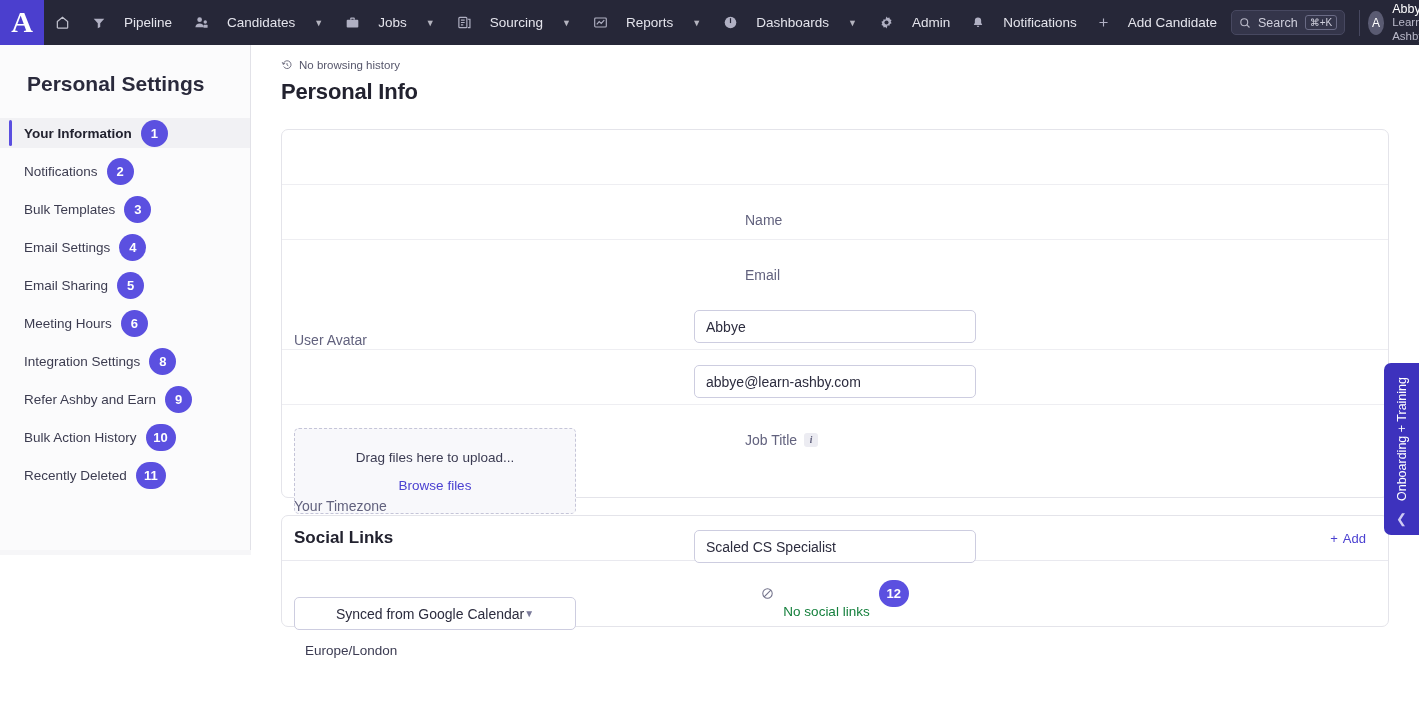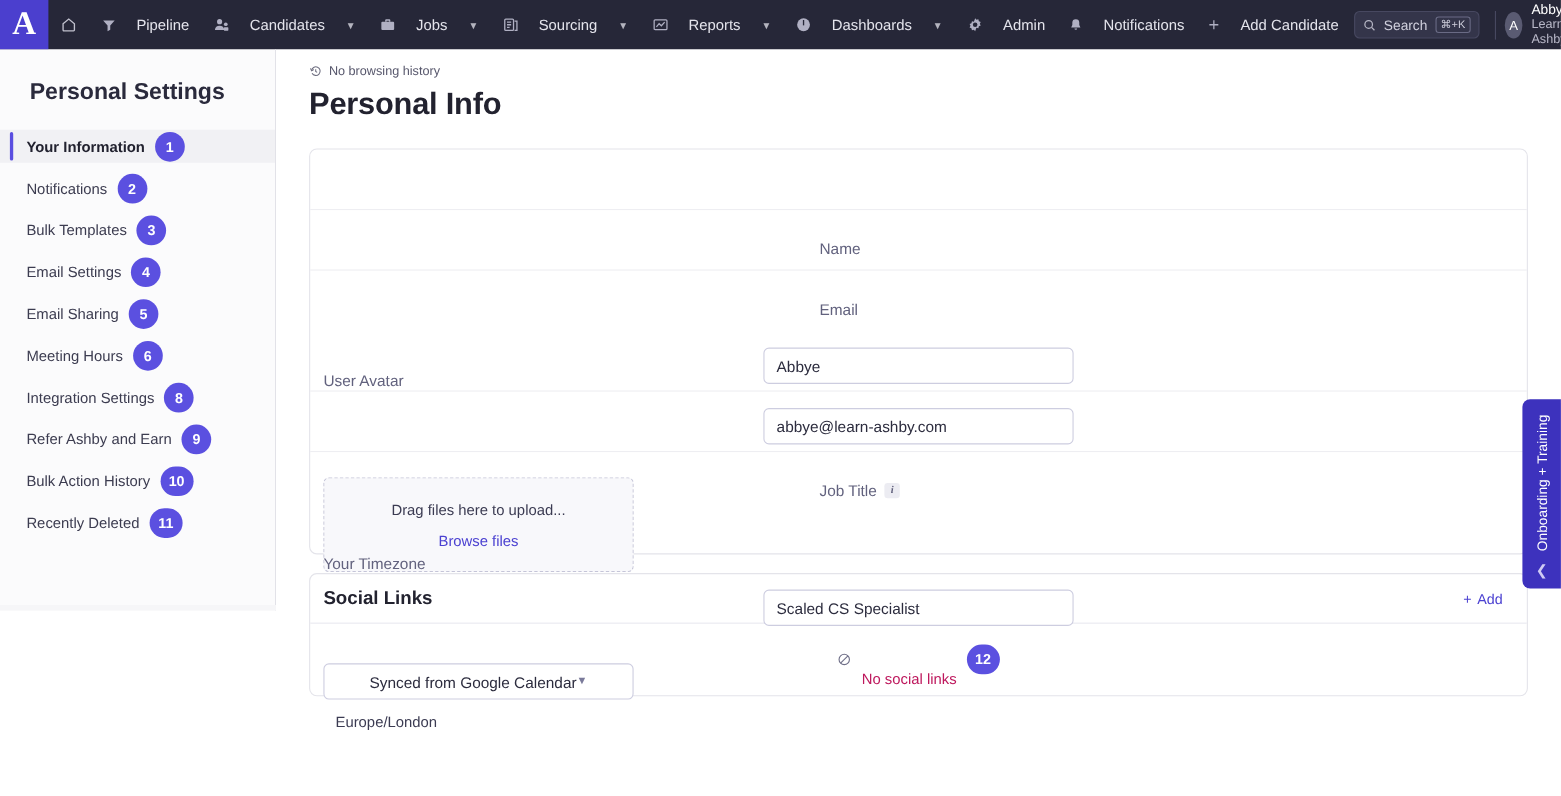--- a/index.html
+++ b/index.html
@@ -108,21 +108,21 @@
   .main {
     position: absolute; top: 45px; left: 251px;
     width: 1168px; height: 679px;
     background: #fff; overflow: hidden;
   }
   .crumb {
     display: flex; align-items: center; gap: 6px;
     padding: 14px 0 0 30px; color: #56566b; font-size: 11.5px;
   }
   .page-title {
-    font-size: 28px; font-weight: 700; color: #22222f;
+    font-size: 22px; font-weight: 700; color: #22222f;
     padding: 8px 0 0 30px; letter-spacing: -.2px;
   }
 
   .card {
     margin: 24px 30px 0 30px;
     border: 1px solid #e4e4ea;
     border-radius: 7px;
     background: #fff;
   }
   .frow {
@@ -196,21 +196,21 @@
   }
   .sl-title { font-size: 17px; font-weight: 700; color: #22222f; }
   .sl-add {
     margin-left: auto; display: flex; align-items: center; gap: 5px;
     color: #4b41d1; font-size: 13px; cursor: pointer;
   }
   .sl-body {
     height: 65px;
     display: flex; align-items: center; justify-content: center; gap: 9px;
   }
-  .sl-empty { font-size: 13.5px; color: #be185d; margin-top: 36px; }
+  .sl-empty { font-size: 13.5px; color: #15803d; margin-top: 36px; }
   .ban-icn { color: #6f6f88; display: inline-flex; }
 
   
   .drawer {
     position: absolute; right: 0; top: 363px;
     width: 35px; height: 172px;
     background: #3d32bd;
     border-radius: 7px 0 0 7px;
     display: flex; flex-direction: column;
     align-items: center; justify-content: space-between;

